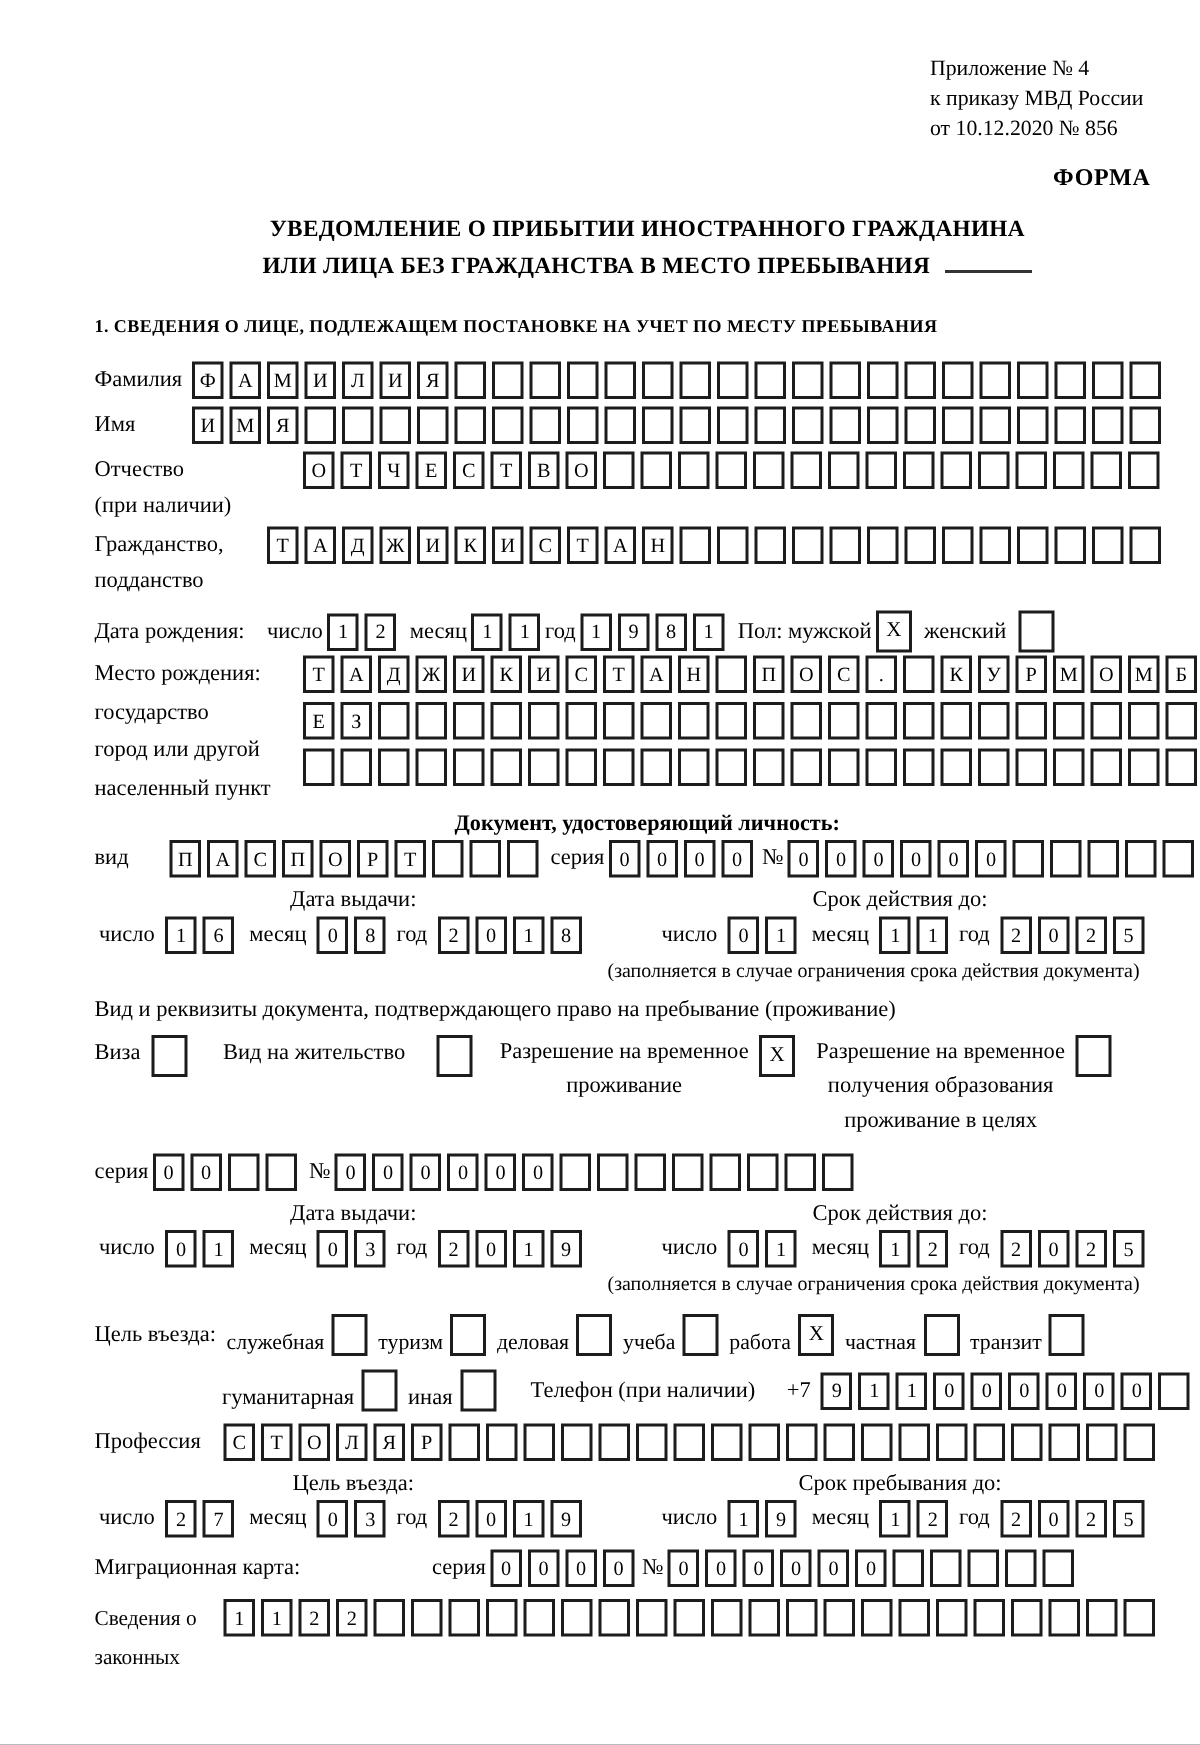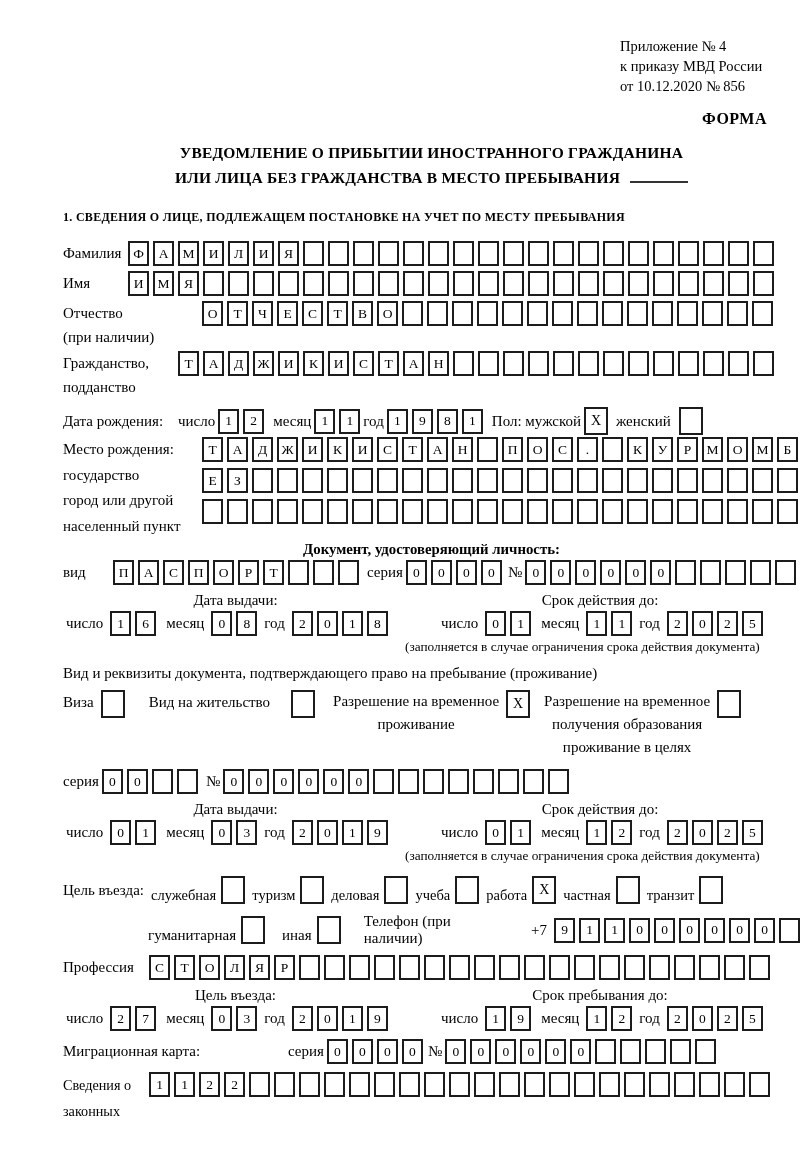--- a/index.html
+++ b/index.html
@@ -560,21 +560,21 @@
     </div>
   </div>
 
   <div class="purpose" style="margin-left:85px; margin-top:9px;">
     <div class="pair">
       <span style="font-size:15px;">гуманитарная</span>
       <div class="cells cb">
           <span class="cell"></span>
         </div>
     </div>
-    <div class="pair" style="margin-left:10px;">
+    <div class="pair" style="">
       <span style="font-size:15px;">иная</span>
       <div class="cells cb">
           <span class="cell"></span>
         </div>
     </div>
     <span style="font-size:15px; margin-left:16px;">Телефон (при наличии)</span>
     <span style="font-size:15px; margin-left:14px;">+7</span>
     <div class="cells">
         <span class="cell">9</span>
         <span class="cell">1</span>

